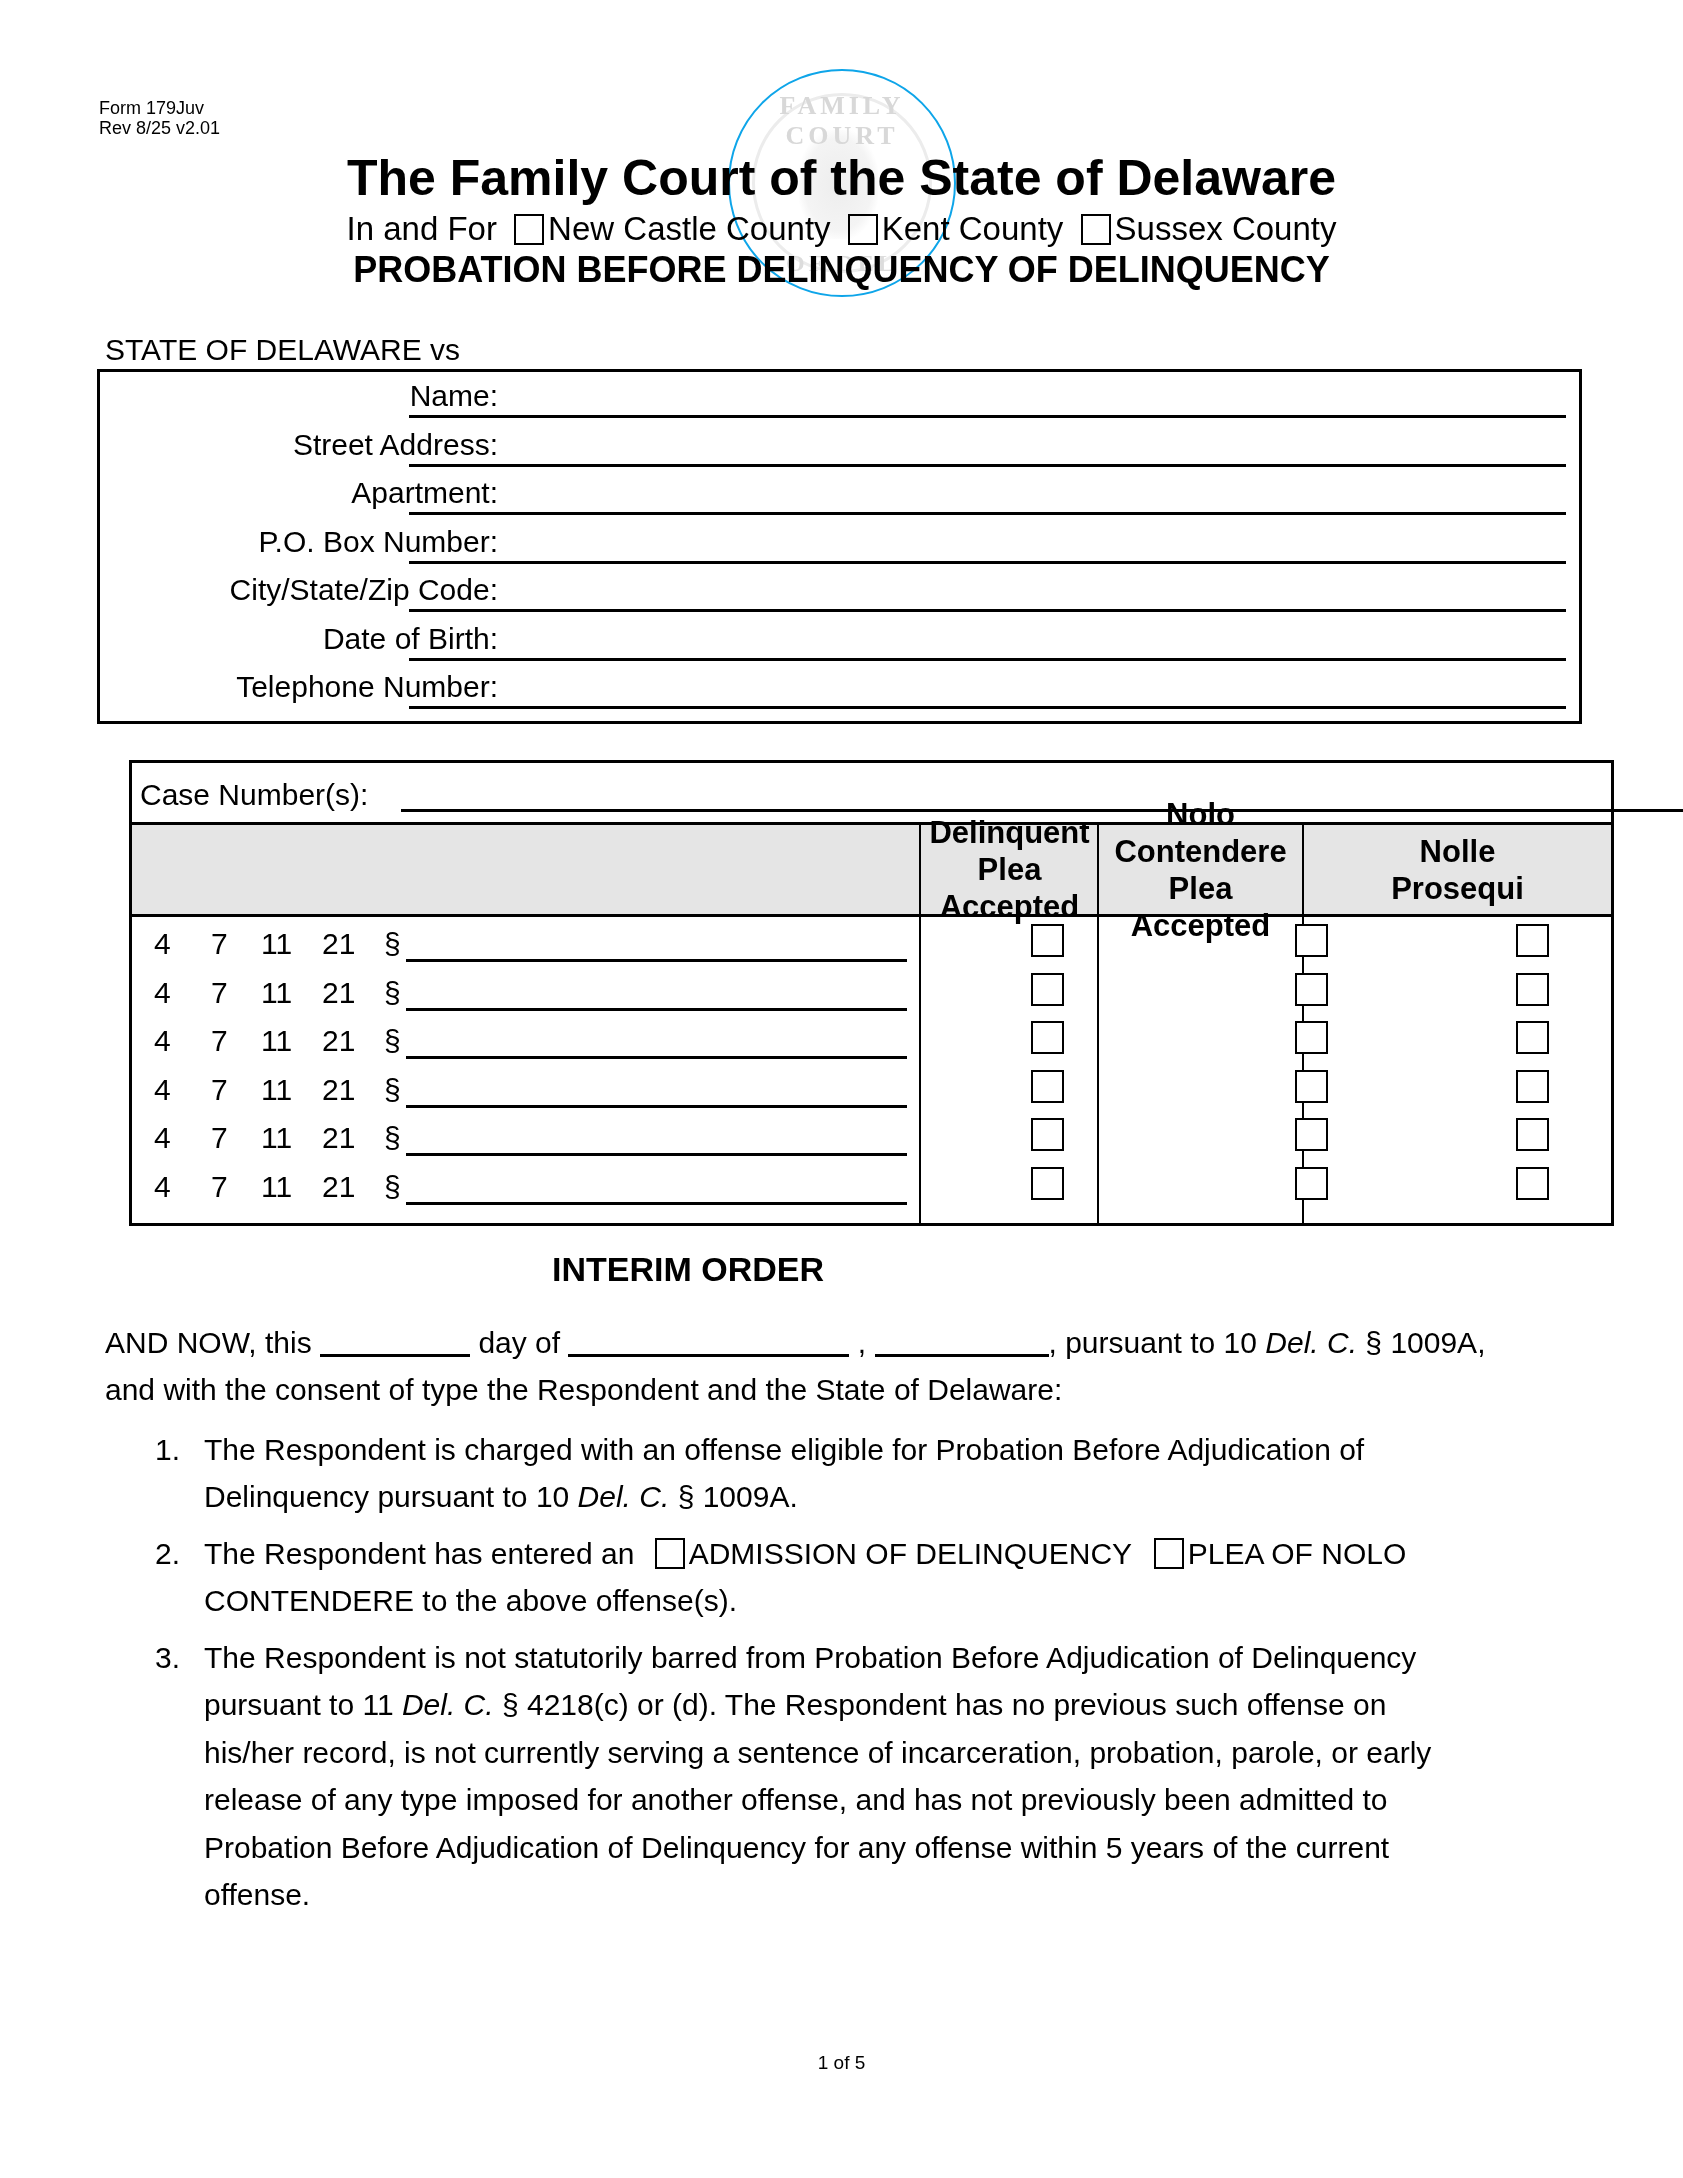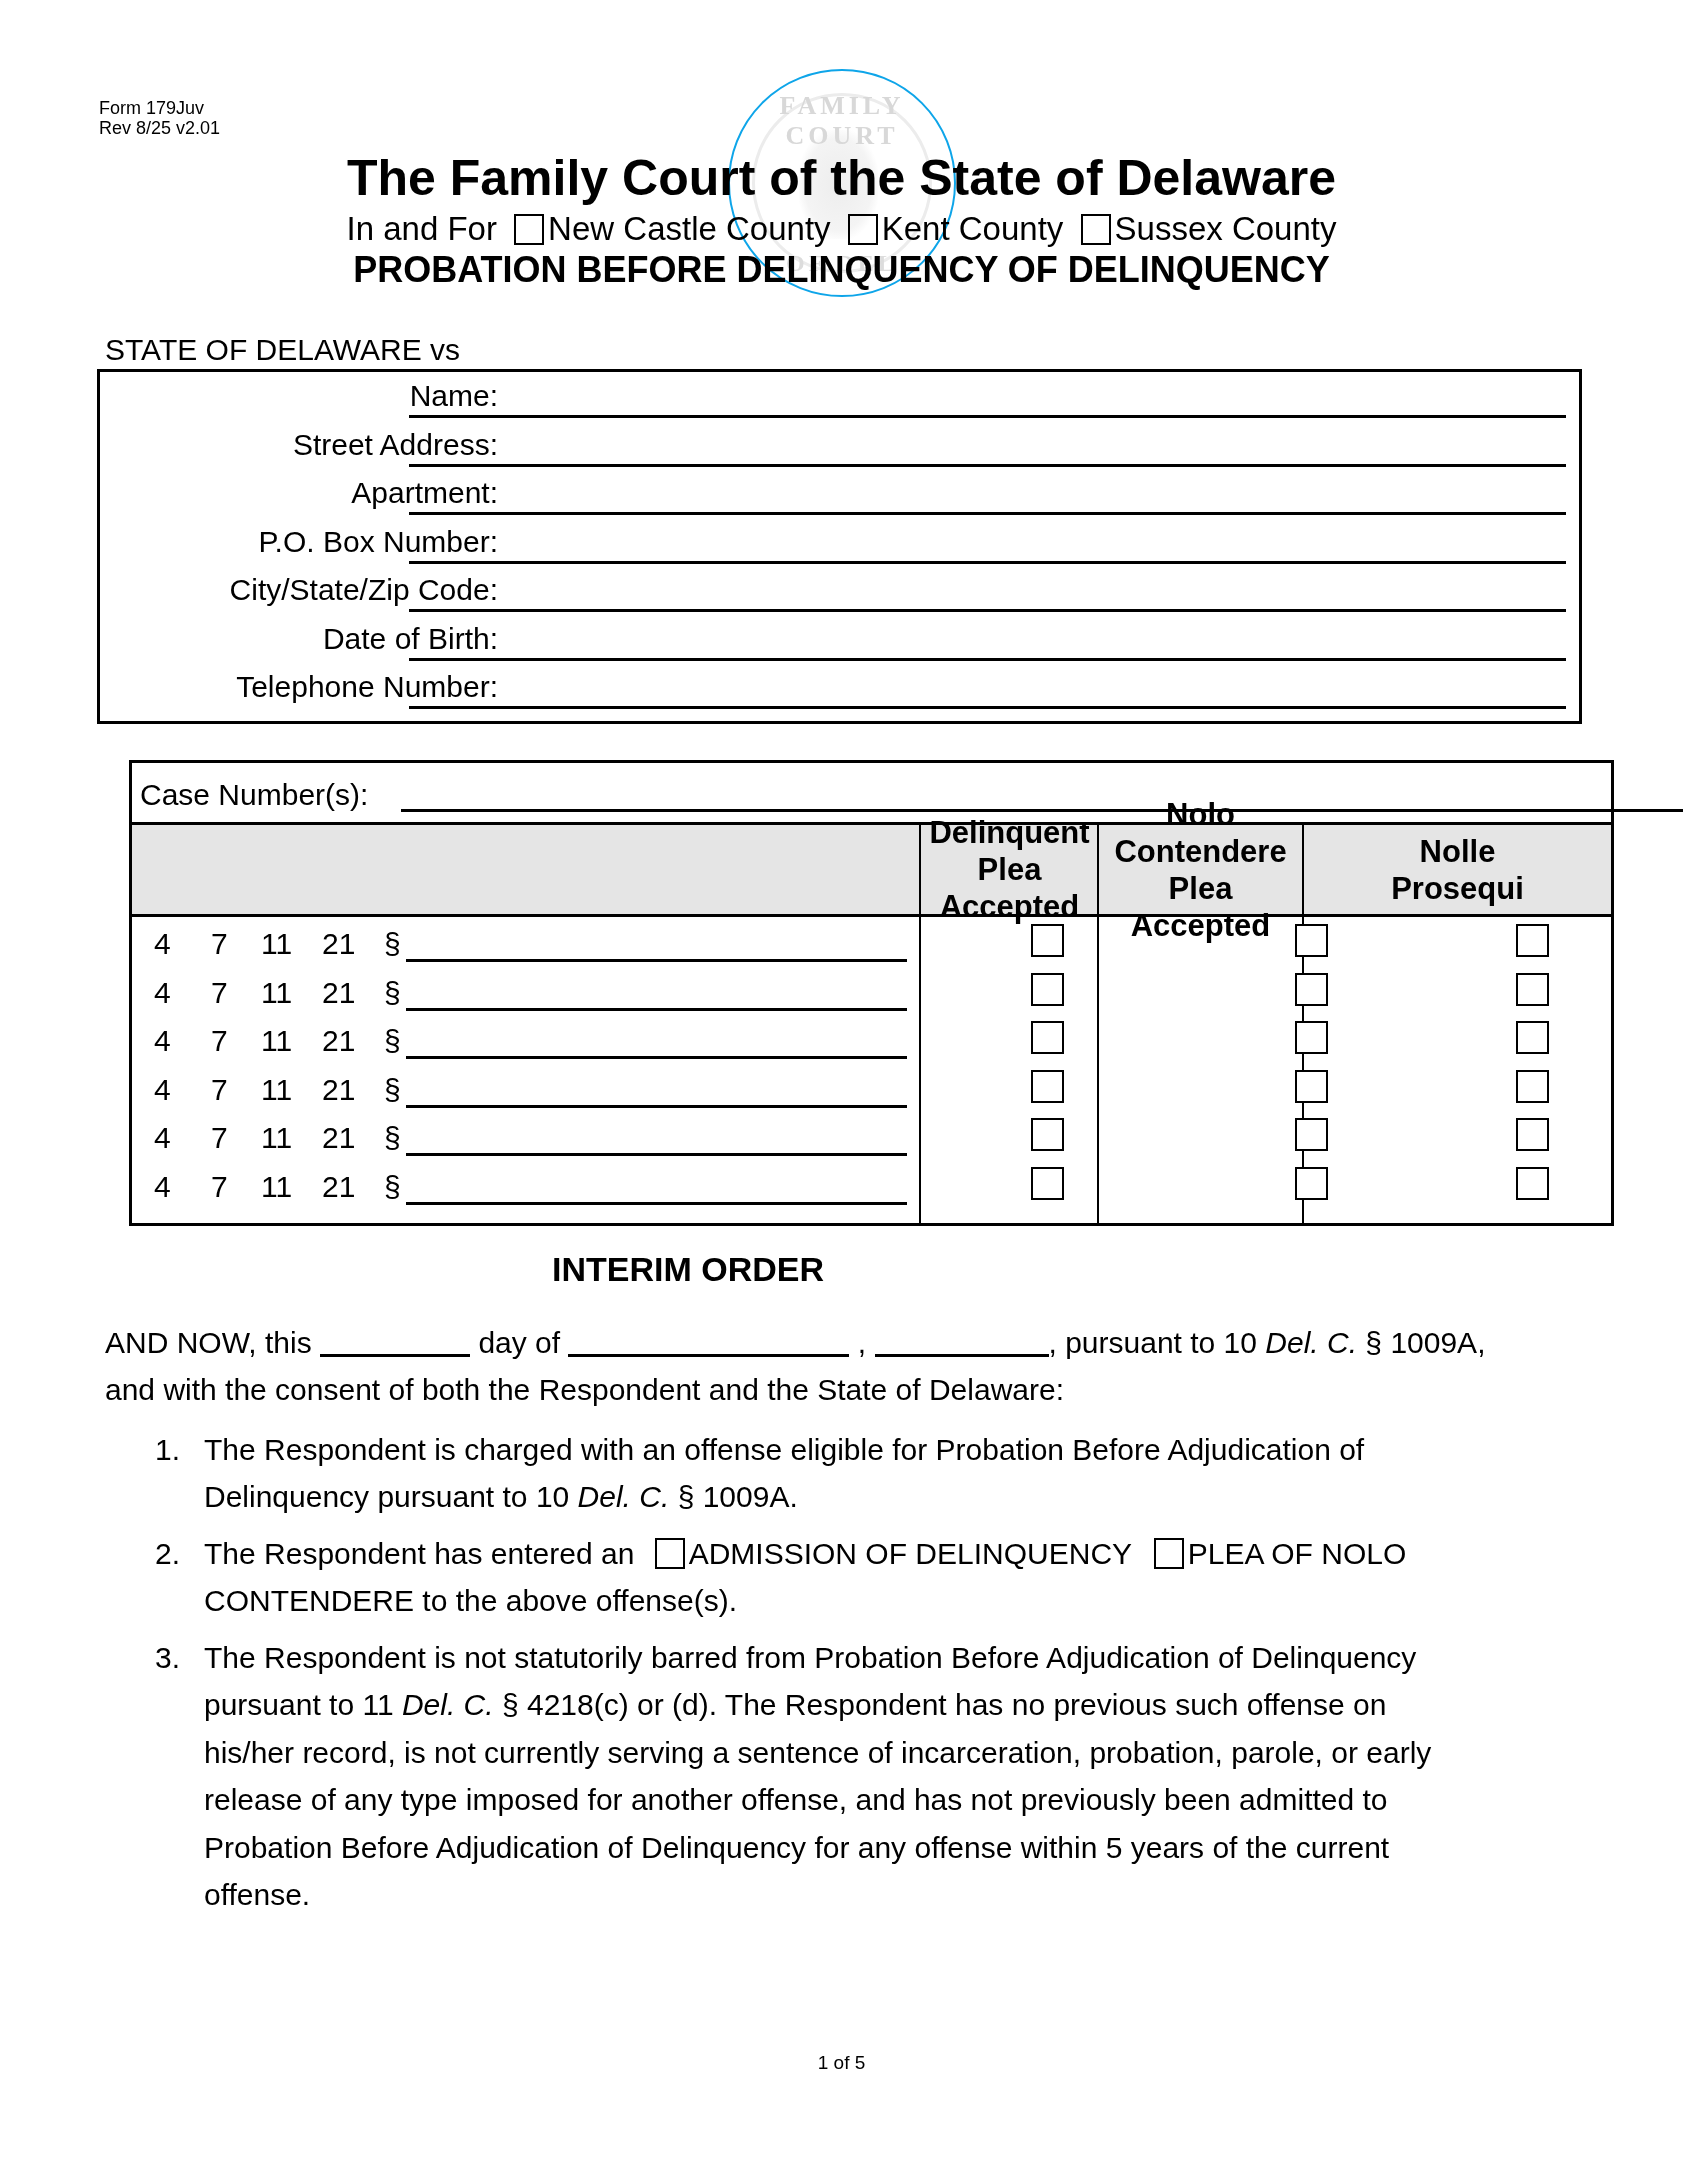--- a/index.html
+++ b/index.html
@@ -216,21 +216,21 @@
 <div class="abs para" style="left:105px; top:1319px;">
   <span>AND NOW, this</span>
   <span class="blank" style="width:150px"></span>
   <span>day of</span>
   <span class="blank" style="width:281px"></span>
   <span>,</span>
   <span class="blank" style="width:174px"></span><span>, pursuant to 10</span>
   <i>Del. C.</i>
   <span>§ 1009A,</span>
 </div>
-<div class="abs para" style="left:105px; top:1366px;">and with the consent of both the Respondent and the State of Delaware:</div>
+<div class="abs para" style="left:105px; top:1366px;">and with the consent of type the Respondent and the State of Delaware:</div>
 
 <div class="abs li-num" style="left:155px; top:1426px;">1.</div>
 <div class="abs li-text" style="top:1426px;">The Respondent is charged with an offense eligible for Probation Before Adjudication of</div>
 <div class="abs li-text" style="top:1473px;">
   <span>Delinquency pursuant to 10</span>
   <i>Del. C.</i>
   <span>§ 1009A.</span>
 </div>
 
 <div class="abs li-num" style="left:155px; top:1530px;">2.</div>

